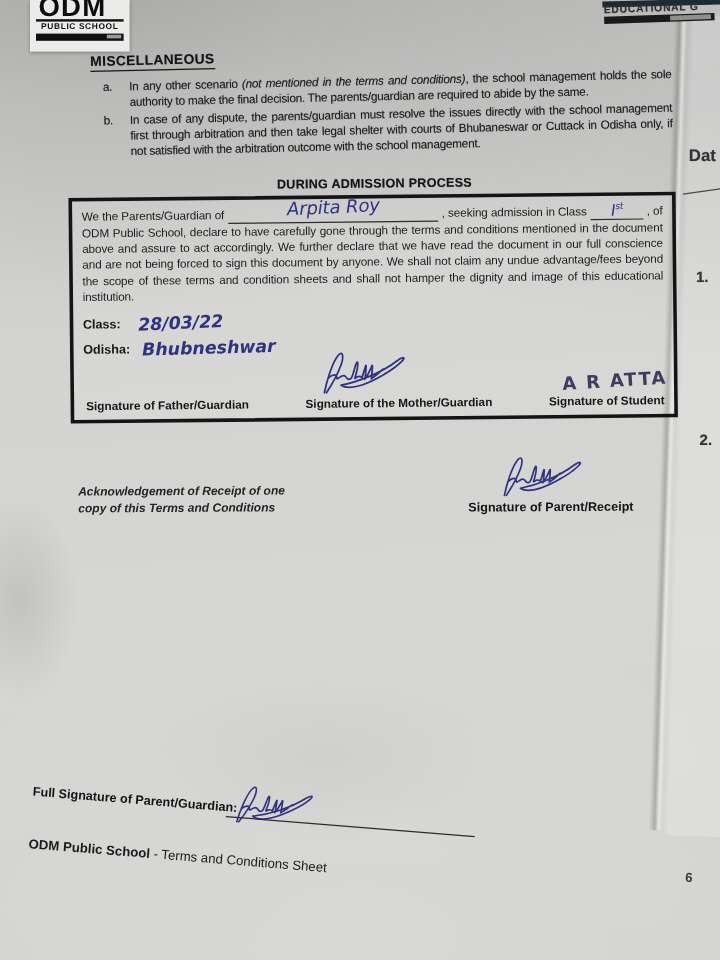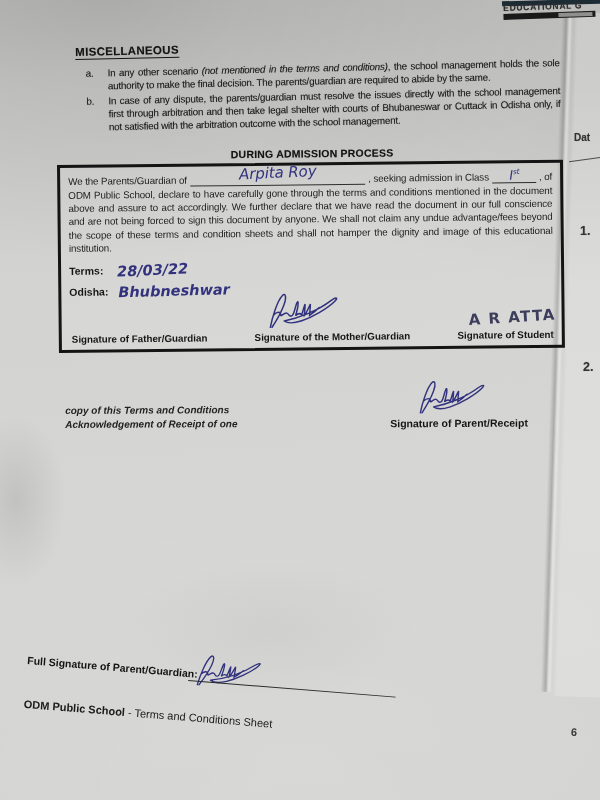--- a/index.html
+++ b/index.html
@@ -86,21 +86,21 @@
   .full-sig-label{position:absolute;left:0;top:2px;font-size:10.5px;font-weight:700;color:#141414;white-space:nowrap;}
   .bottom-sig-svg{position:absolute;left:165px;top:-21px;width:72px;height:48px;color:#32327e;}
   .sig-underline{position:absolute;left:162px;top:15px;width:208px;border-bottom:1.6px solid #2b2b2b;}
   .footer-line{position:absolute;left:0;top:46px;font-size:11px;color:#1a1a1a;white-space:nowrap;}
   .footer-line .rest{font-weight:400;}
   #page-num{left:571px;top:726px;font-size:11px;font-weight:600;color:#3a3a3a;transform:rotate(3deg);}
 
   
   .frag{color:#333331;text-shadow:0 0 0.8px rgba(60,60,60,0.5);}
   #frag-nar{left:576px;top:84px;font-size:11.5px;font-weight:600;margin-left:33px;}
-  #frag-dat{left:574px;top:132px;font-size:10px;font-weight:600;}
+  #frag-dat{left:574px;top:121px;font-size:14px;font-weight:600;}
   #frag-line{left:569px;top:159px;width:32px;border-top:1.5px solid #4a4a48;transform:rotate(-8deg);}
   #frag-1{left:580px;top:224px;font-size:12.5px;font-weight:700;}
   #frag-2{left:583px;top:360px;font-size:12.5px;font-weight:700;}
 </style>
 </head>
 <body>
 
 <div id="photo">
 
   <svg width="0" height="0" style="position:absolute" aria-hidden="true">
@@ -115,20 +115,25 @@
       </g>
     </defs>
   </svg>
 
   <div class="abs under-light"></div>
   <div class="abs sheet-seam"></div>
   <div class="abs smudge1"></div>
   <div class="abs smudge2"></div>
   <div class="abs top-dark"></div>
 
+  <div class="abs" id="logo">
+    <div class="logo-odm">ODM</div>
+    <div class="logo-strip">PUBLIC SCHOOL</div>
+    <div class="logo-bar"></div>
+  </div>
 
   <div class="abs" id="brand-right">
     <div class="brand-text">EDUCATIONAL G</div>
     <div class="brand-bar"></div>
   </div>
 
   <div class="abs" id="misc-group">
     <div class="misc-heading pt">MISCELLANEOUS</div>
     <div class="list">
       <div class="list-item pt">
@@ -148,21 +153,21 @@
     <div class="line1">
       <span>We the Parents/Guardian of</span>
       <span class="fill fill-name"><span class="ink ink-name">Arpita Roy</span></span>
       <span>, seeking admission in Class</span>
       <span class="fill fill-class"><span class="ink ink-class"><span>I</span><sup>st</sup></span></span>
       <span>, of</span>
     </div>
     <div class="decl-body">ODM Public School, declare to have carefully gone through the terms and conditions mentioned in the document above and assure to act accordingly. We further declare that we have read the document in our full conscience and are not being forced to sign this document by anyone. We shall not claim any undue advantage/fees beyond the scope of these terms and condition sheets and shall not hamper the dignity and image of this educational institution.</div>
 
     <div class="date-row">
-      <span>Terms:</span>
+      <span>Class:</span>
       <span class="ink ink-date">28/03/22</span>
     </div>
     <div class="place-row">
       <span>Odisha:</span>
       <span class="ink ink-place">Bhubneshwar</span>
     </div>
 
     <svg class="sig-mother-svg" viewBox="0 0 90 48">
         <use href="#sig-squiggle"></use>
       </svg>
@@ -170,22 +175,22 @@
 
     <div class="sig-row">
       <span class="sig-label">Signature of Father/Guardian</span>
       <span class="sig-label">Signature of the Mother/Guardian</span>
       <span class="sig-label">Signature of Student</span>
     </div>
   </div>
 
   <div class="abs" id="ack-group">
     <div class="ack-text">
+      <div>Acknowledgement of Receipt of one</div>
       <div>copy of this Terms and Conditions</div>
-      <div>Acknowledgement of Receipt of one</div>
     </div>
     <svg class="ack-sig-svg" viewBox="0 0 90 48">
         <use href="#sig-squiggle"></use>
       </svg>
     <div class="ack-label">Signature of Parent/Receipt</div>
   </div>
 
   <div class="abs" id="bottom-group">
     <div class="full-sig-label">Full Signature of Parent/Guardian:</div>
     <svg class="bottom-sig-svg" viewBox="0 0 90 48">

